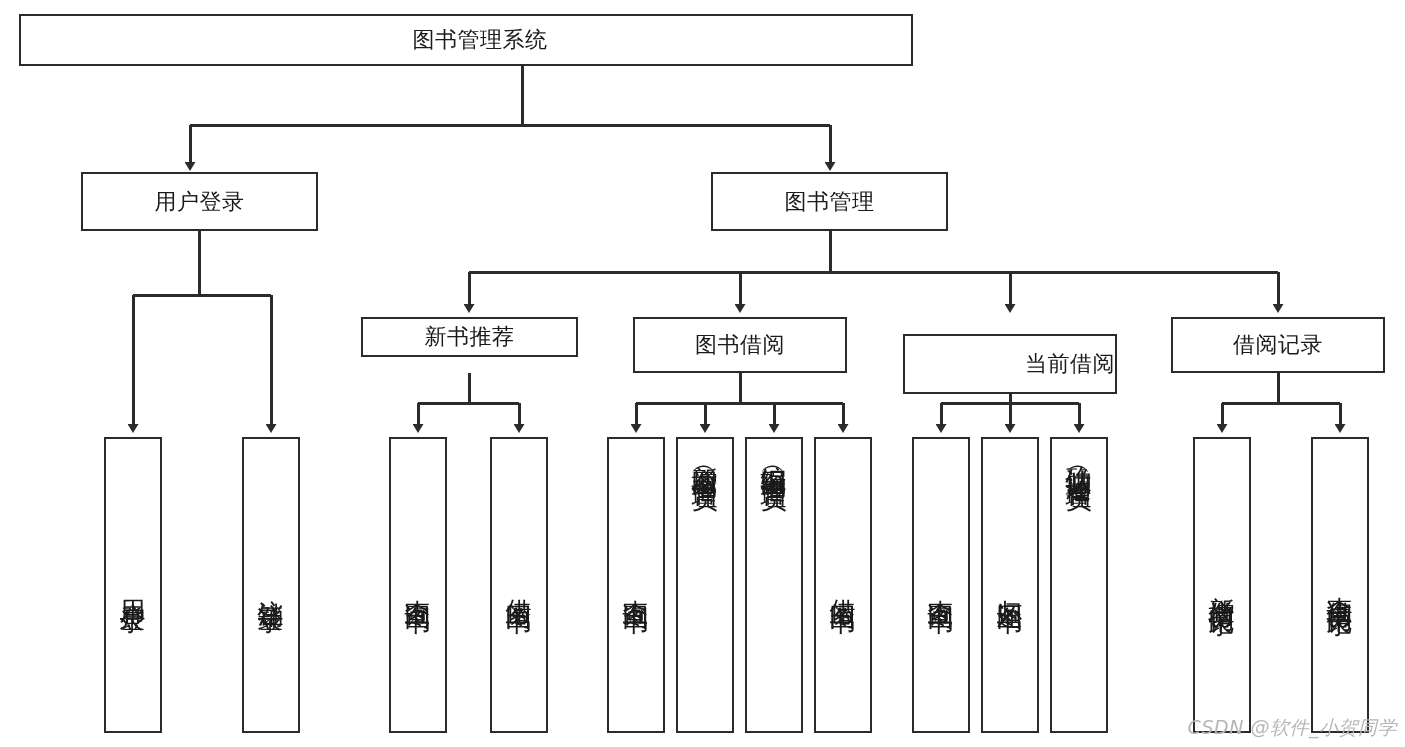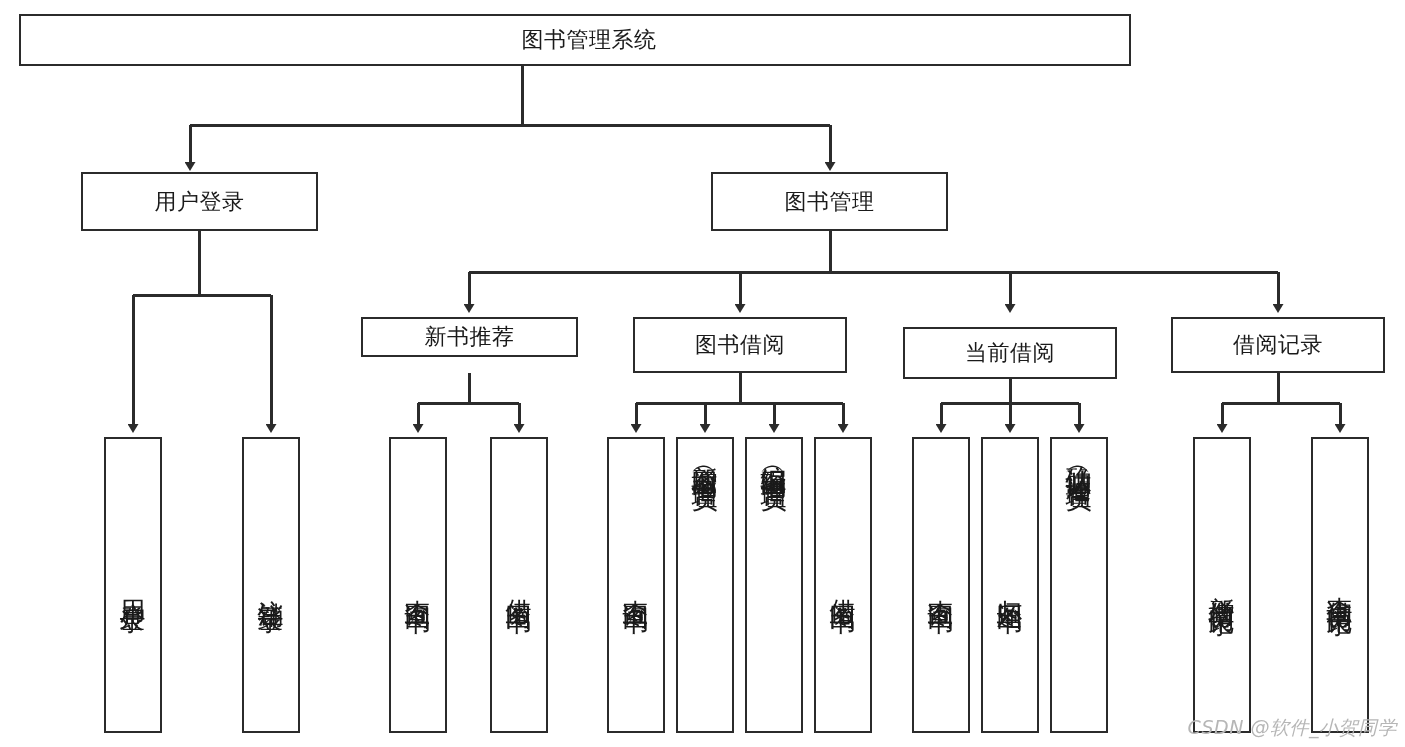--- a/index.html
+++ b/index.html
@@ -127,41 +127,41 @@
       <path d="M1010,403 L1010,425" marker-end="url(#arrow)"></path>
       <path d="M1079,403 L1079,425" marker-end="url(#arrow)"></path>
 
       <path d="M1278,373 L1278,403"></path>
       <path d="M1222,403 L1340,403"></path>
       <path d="M1222,403 L1222,425" marker-end="url(#arrow)"></path>
       <path d="M1340,403 L1340,425" marker-end="url(#arrow)"></path>
     </g>
   </svg>
 
-  <div class="node horiz" style="left:19px; top:14px; width:1112px; height:52px;padding-left:28px;">
+  <div class="node horiz" style="left:19px; top:14px; width:894px; height:52px;padding-left:28px;">
     <span class="label">图书管理系统</span>
   </div>
 
   <div class="node horiz" style="left:81px; top:172px; width:237px; height:59px;">
     <span class="label">用户登录</span>
   </div>
 
   <div class="node horiz" style="left:711px; top:172px; width:237px; height:59px;">
     <span class="label">图书管理</span>
   </div>
 
   <div class="node horiz" style="left:361px; top:317px; width:217px; height:40px;">
     <span class="label">新书推荐</span>
   </div>
 
   <div class="node horiz" style="left:633px; top:317px; width:214px; height:56px;">
     <span class="label">图书借阅</span>
   </div>
 
-  <div class="node horiz" style="left:903px; top:327px; width:214px; height:52px;">
+  <div class="node horiz" style="left:903px; top:334px; width:214px; height:60px;justify-content:flex-end;">
     <span class="label">当前借阅</span>
   </div>
 
   <div class="node horiz" style="left:1171px; top:317px; width:214px; height:56px;">
     <span class="label">借阅记录</span>
   </div>
 
   <div class="node vert center" style="left:104px; top:437px; width:58px; height:296px;">
     <span class="label">用户登录</span>
   </div>

